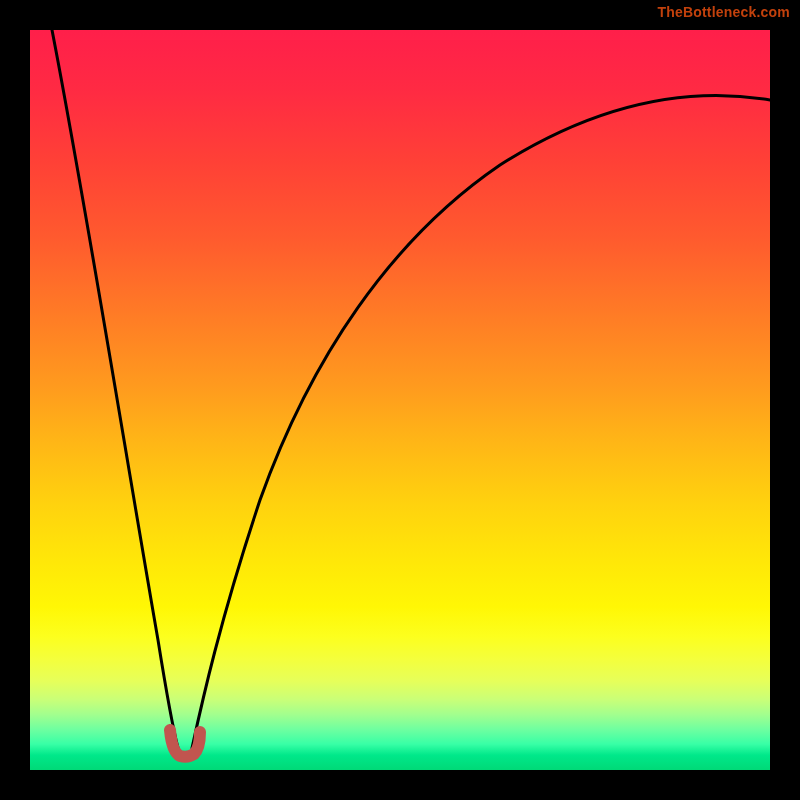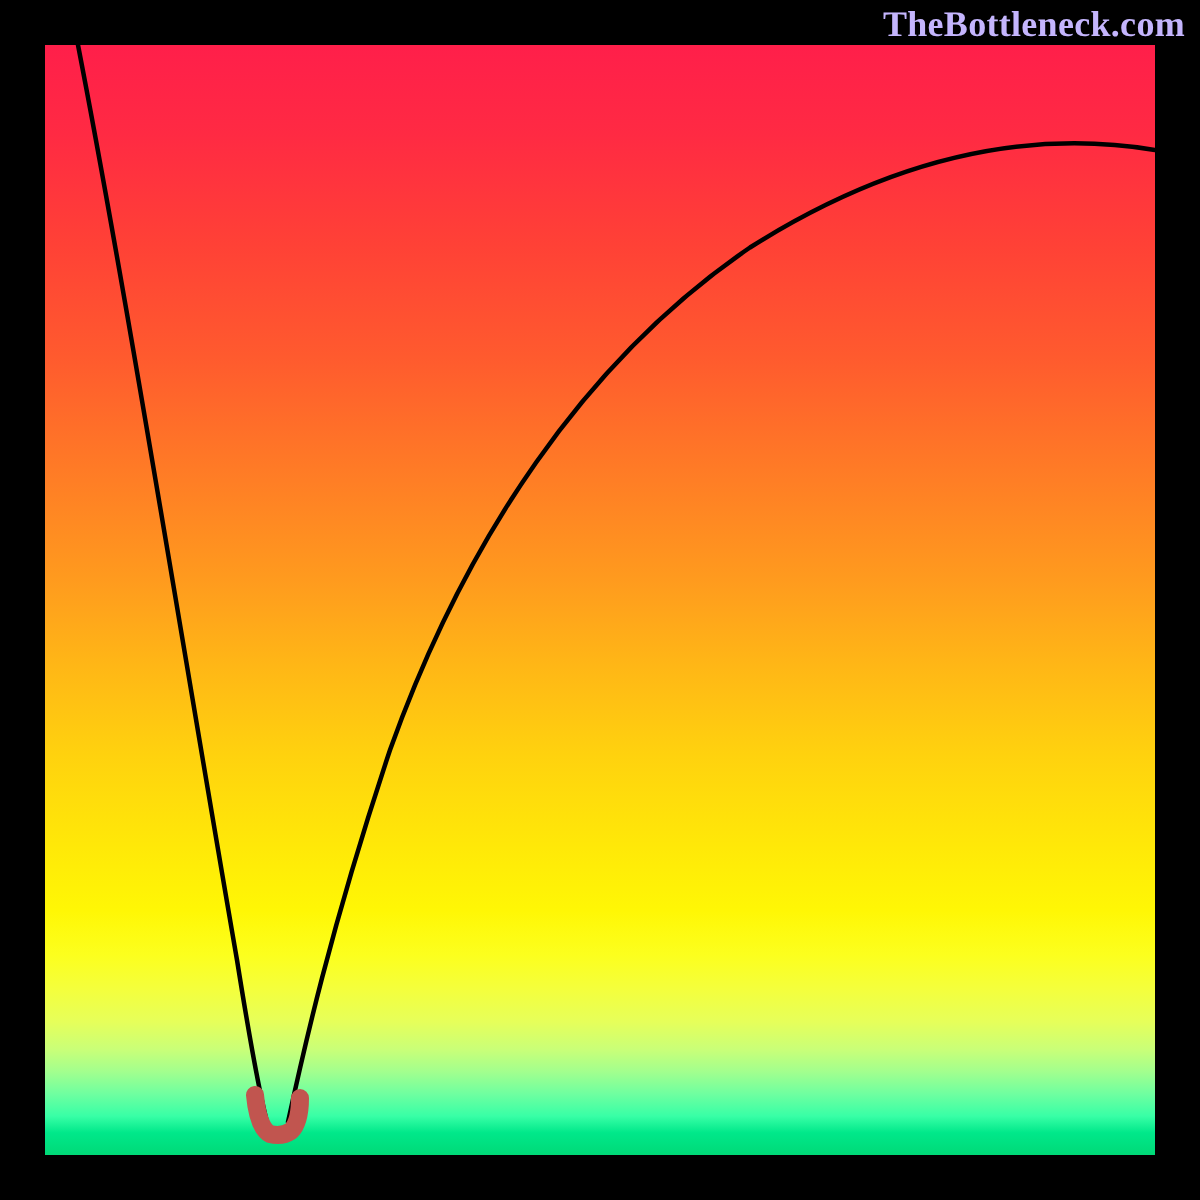--- a/index.html
+++ b/index.html
@@ -54,26 +54,25 @@
     );
   }
   .curve-svg {
     position: absolute;
     inset: 0;
   }
   .attribution {
     position: absolute;
     top: 4px;
     right: 10px;
-    color: #c4b5fd;
-    font-size: 24px;
+    color: #c2410c;
+    font-size: 14px;
     font-weight: 600;
     letter-spacing: 0.2px;
     user-select: none;
-    font-family: Liberation Serif, serif;
   }
 </style>
 </head>
 <body>
 
 <div class="frame">
 
   <div class="attribution">TheBottleneck.com</div>
 
   <div class="plot-area">

